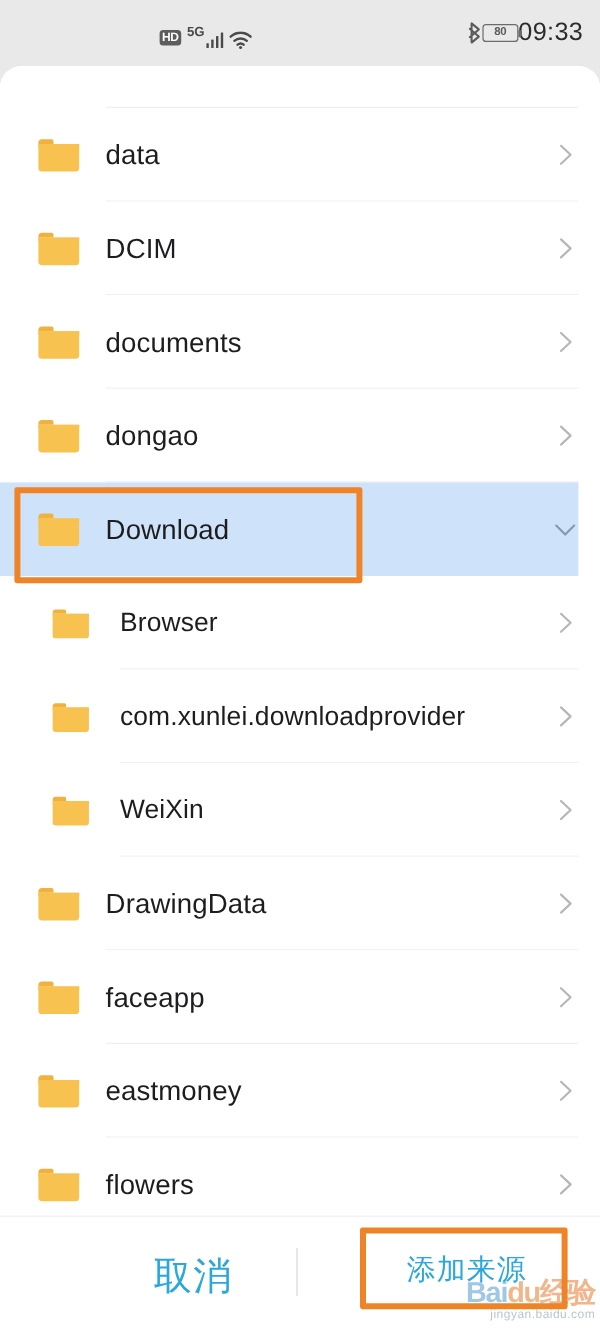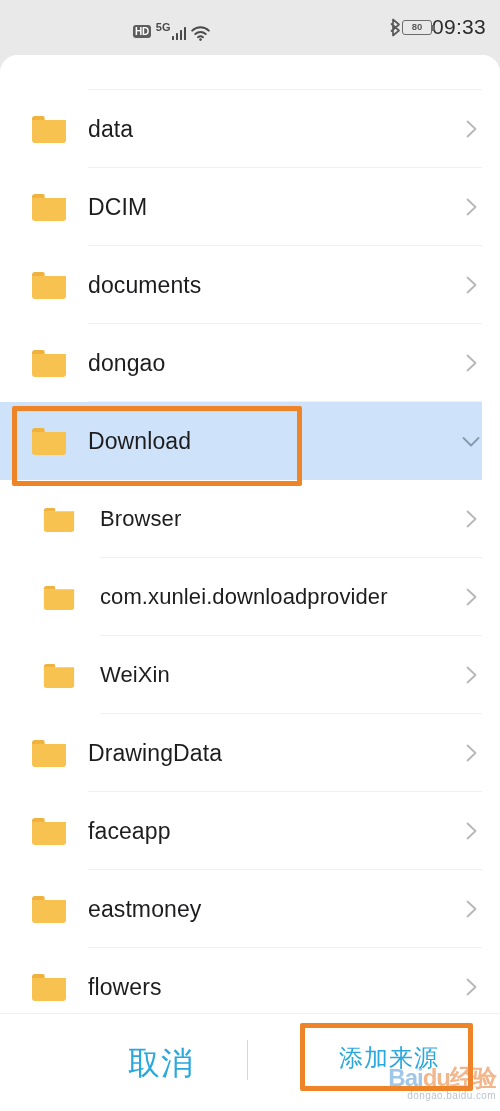--- a/index.html
+++ b/index.html
@@ -542,16 +542,16 @@
     </div>
   </div>
 
   <div class="anno" id="anno-download"></div>
   <div class="anno" id="anno-add"></div>
 
   <div class="watermark">
     <div class="wm-main">
       <span>Bai</span><span class="orange">du</span><span class="orange">经验</span>
     </div>
-    <div class="wm-url">dongao.baidu.com</div>
+    <div class="wm-url">jingyan.baidu.com</div>
   </div>
 
 </div>
 
 </body></html>

